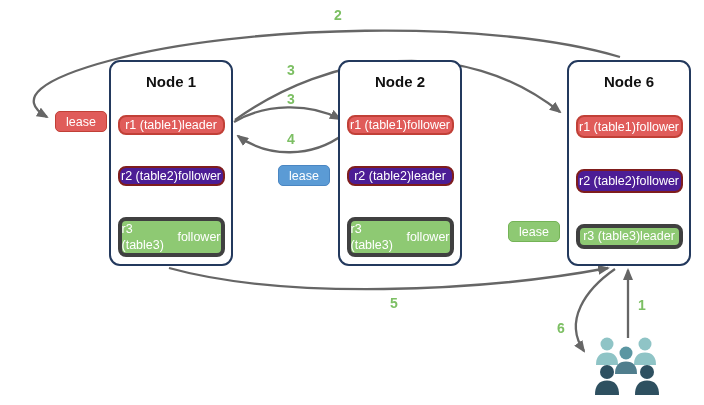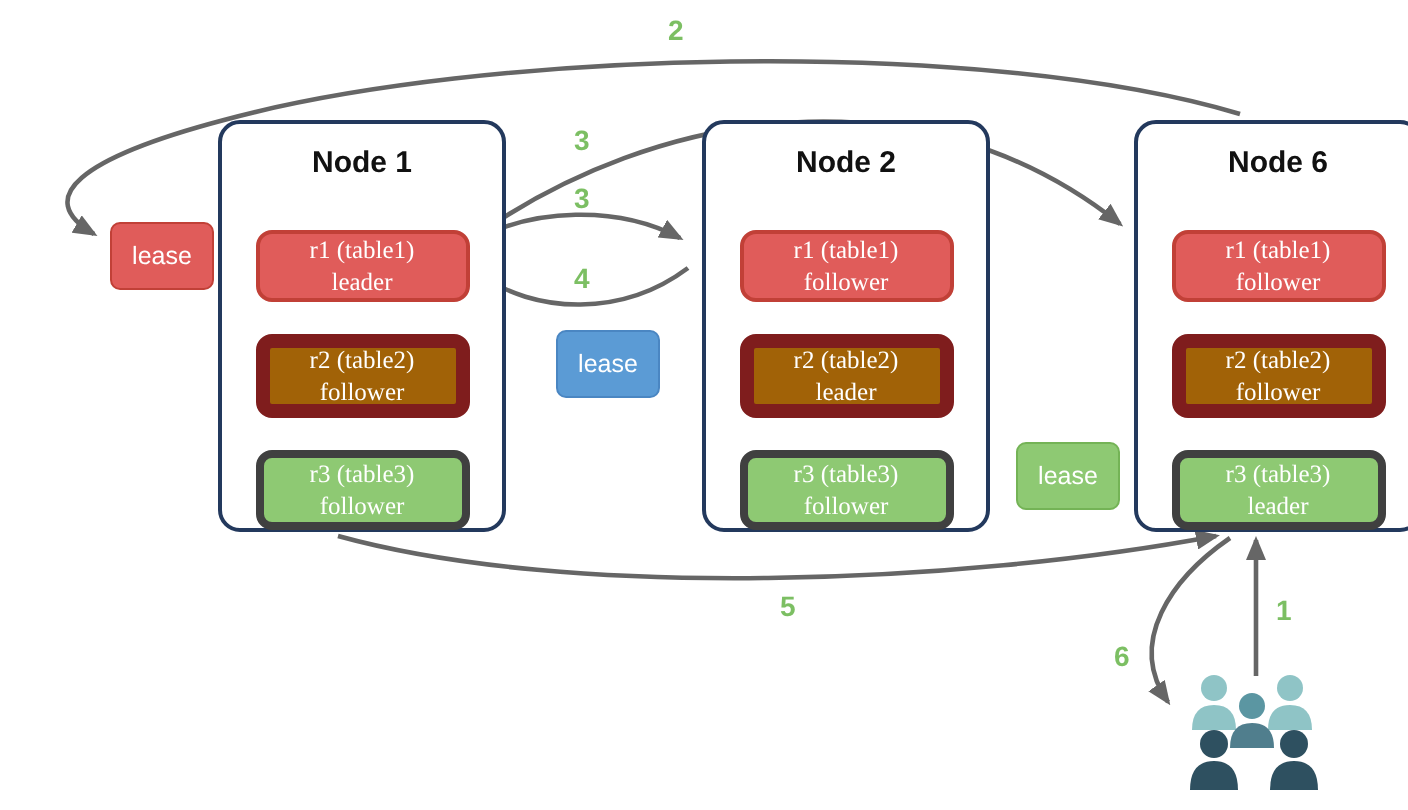--- a/index.html
+++ b/index.html
@@ -1,32 +1,32 @@
 <!DOCTYPE html>
 <html><head>
 <meta charset="utf-8">
 <style>
   html,body{margin:0;padding:0;background:#ffffff;}
   #canvas{position:relative;width:704px;height:405px;background:#ffffff;
           font-family:"Liberation Sans",sans-serif;overflow:hidden;}
   svg.overlay{position:absolute;left:0;top:0;}
 
-  .node{position:absolute;top:60px;width:144px;height:206px;background:#fff;
+  .node{position:absolute;top:60px;width:124px;height:206px;background:#fff;
         border:2px solid #23395d;border-radius:11px;box-sizing:border-box;
         display:flex;flex-direction:column;align-items:center;padding-top:11px;gap:16px;}
   .node-title{font-size:15px;font-weight:bold;color:#111111;margin-bottom:9px;}
 
-  .replica{width:107px;height:42px;border-radius:8px;
-           display:flex;flex-direction:column;align-items:center;justify-content:center;
-           color:#ffffff;font-size:12.5px;line-height:1.28;box-sizing:border-box;font-family:Liberation Serif, serif;}
+  .replica{width:107px;height:42px;border-radius:8px;margin-bottom:15px;
+           display:flex;flex-direction:row;align-items:center;justify-content:center;
+           color:#ffffff;font-size:12.5px;line-height:1.28;box-sizing:border-box;}
   .replica.red{background:#e05c5a;border:2px solid #c14037;}
-  .replica.blue{background:#a16207;border:7px solid #7f1d1d;}
+  .replica.blue{background:#4c1d95;border:2px solid #7f1d1d;}
   .replica.green{background:#8ec973;border:4px solid #404040;}
 
-  .lease{position:absolute;width:52px;height:34px;border-radius:5px;color:#ffffff;
+  .lease{position:absolute;width:52px;height:21px;border-radius:5px;color:#ffffff;
          font-size:12.5px;display:flex;align-items:center;justify-content:center;
          box-sizing:border-box;}
   .lease.red{background:#e05c5a;border:1.5px solid #c14037;}
   .lease.blue{background:#5b9bd5;border:1.5px solid #4a86c2;}
   .lease.green{background:#8ec973;border:1.5px solid #74b356;}
 
   .step{position:absolute;color:#7cbf63;font-weight:bold;font-size:14px;}
 </style>
 </head>
 <body>
@@ -59,21 +59,21 @@
     <div class="replica blue">
       <span>r2 (table2)</span>
       <span>follower</span>
     </div>
     <div class="replica green">
       <span>r3 (table3)</span>
       <span>follower</span>
     </div>
   </div>
 
-  <div class="node" style="left:351px">
+  <div class="node" style="left:338px">
     <div class="node-title">Node 2</div>
     <div class="replica red">
       <span>r1 (table1)</span>
       <span>follower</span>
     </div>
     <div class="replica blue">
       <span>r2 (table2)</span>
       <span>leader</span>
     </div>
     <div class="replica green">

